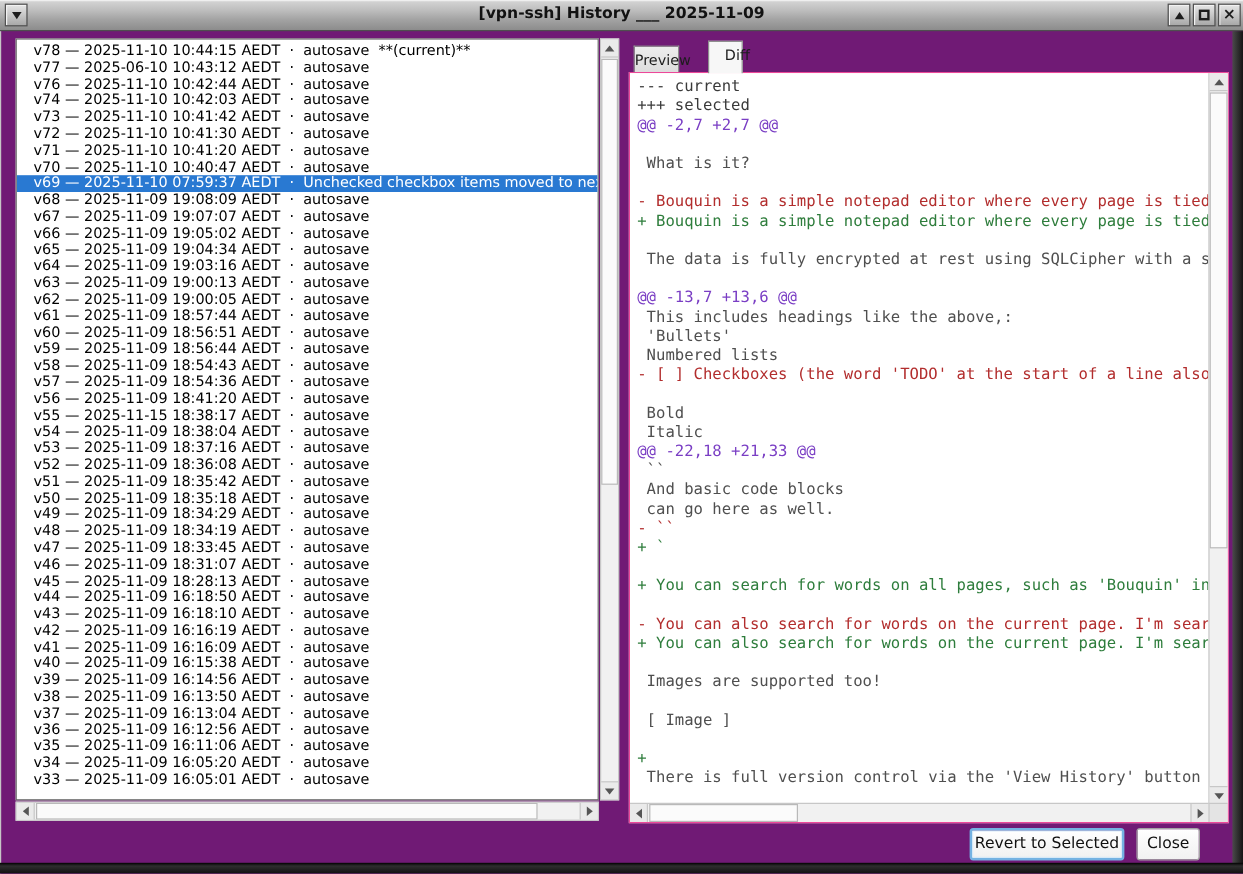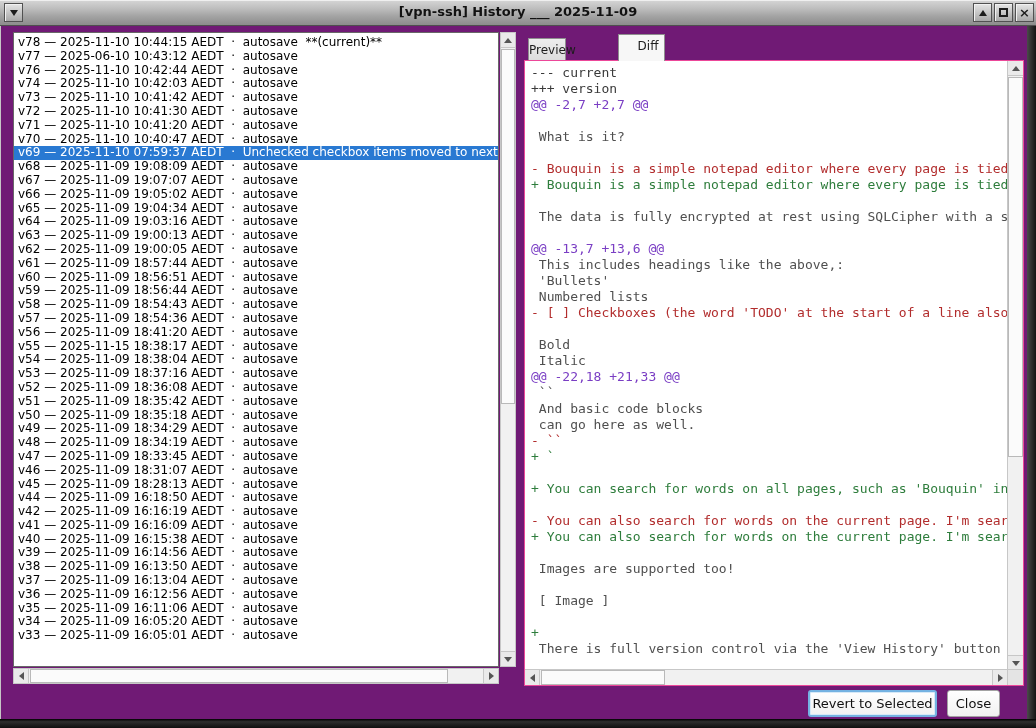--- a/index.html
+++ b/index.html
@@ -20,21 +20,21 @@
   .tb-max { right:23px; }
   .tb-close { right:2px; }
   .tri-down { width:0; height:0; border-left:4px solid transparent; border-right:4px solid transparent; border-top:6px solid #1d1d1d; }
   .tri-up   { width:0; height:0; border-left:4px solid transparent; border-right:4px solid transparent; border-bottom:6px solid #1d1d1d; }
   .sq { width:9px; height:9px; border:2px solid #1d1d1d; }
   .xg { font-size:13px; font-weight:bold; color:#1d1d1d; line-height:1; }
 
   
   .listbox { position:absolute; left:13px; top:32px; width:486px; height:635px; background:#fff; border:1px solid #686868; overflow:hidden; }
   .rows { padding-top:3px; }
-  .row { height:13.8px; line-height:13.8px; font-size:12px; color:#000; white-space:pre; overflow:hidden; padding-left:4px; }
+  .row { height:13.8px; line-height:13.8px; font-size:12px; color:#000; white-space:pre; overflow:hidden; padding-left:14px; }
   .row.selected { background:var(--selection,#2979d2); color:var(--selection_text,#fff); }
 
   
   .sb { position:absolute; background:#f1f1f1; border:1px solid #c7c7c7; }
   .sb-btn { position:absolute; background:#eaeaea; display:flex; align-items:center; justify-content:center; }
   .sb-v .sb-btn { left:0; right:0; height:15px; }
   .sb-v .sb-btn.up { top:0; border-bottom:1px solid #c7c7c7; }
   .sb-v .sb-btn.down { bottom:0; border-top:1px solid #c7c7c7; }
   .sb-h .sb-btn { top:0; bottom:0; width:15px; }
   .sb-h .sb-btn.left { left:0; border-right:1px solid #c7c7c7; }
@@ -48,21 +48,21 @@
   .sb-h .sb-thumb { top:0; bottom:0; }
 
   #list-vscroll { left:500px; top:32px; width:16px; height:635px; }
   #list-vscroll .sb-thumb { top:16px; height:355px; }
   #list-hscroll { left:13px; top:668px; width:486px; height:16px; }
   #list-hscroll .sb-thumb { left:16px; width:418px; }
 
   
   .tab { position:absolute; border:1px solid #8f8f8f; border-bottom:none; font-size:12px; color:#1c1c1c; text-align:center; padding-top:4px; }
   .tab.inactive { left:528px; top:38px; width:38px; height:23px; background:linear-gradient(#ededed,#dcdcdc); }
-  .tab.active { left:618px; top:34px; width:47px; height:27px; background:#f7f7f7; z-index:3;padding-left:13px; }
+  .tab.active { left:590px; top:34px; width:29px; height:27px; background:#f7f7f7; z-index:3;padding-left:13px; }
 
   .pane { position:absolute; left:524px; top:60px; width:500px; height:626px; background:#fff; border:1px solid #ec4899; z-index:2; }
   .diff-text { position:absolute; left:0; top:0; right:16px; bottom:16px; overflow:hidden; padding:4px 0 0 6px; background:#fff; }
   .dl { font-family:"DejaVu Sans Mono","Liberation Mono",monospace; font-size:13px; line-height:16px; min-height:16px; white-space:pre; color:var(--diff_ctx,#4f4f4f); }
   .dl.meta { color:var(--diff_meta,#3a3a3a); }
   .dl.hunk { color:var(--diff_hunk,#7a3ec4); }
   .dl.del  { color:var(--diff_del,#b22d2d); }
   .dl.add  { color:var(--diff_add,#2e7d3c); }
 
   #diff-vscroll { top:0; right:0; width:16px; height:609px; border-left:1px solid #c7c7c7; border-top:none; border-right:none; border-bottom:none; }
@@ -126,20 +126,21 @@
         <div class="row">v53 — 2025-11-09 18:37:16 AEDT  ·  autosave</div>
         <div class="row">v52 — 2025-11-09 18:36:08 AEDT  ·  autosave</div>
         <div class="row">v51 — 2025-11-09 18:35:42 AEDT  ·  autosave</div>
         <div class="row">v50 — 2025-11-09 18:35:18 AEDT  ·  autosave</div>
         <div class="row">v49 — 2025-11-09 18:34:29 AEDT  ·  autosave</div>
         <div class="row">v48 — 2025-11-09 18:34:19 AEDT  ·  autosave</div>
         <div class="row">v47 — 2025-11-09 18:33:45 AEDT  ·  autosave</div>
         <div class="row">v46 — 2025-11-09 18:31:07 AEDT  ·  autosave</div>
         <div class="row">v45 — 2025-11-09 18:28:13 AEDT  ·  autosave</div>
         <div class="row">v44 — 2025-11-09 16:18:50 AEDT  ·  autosave</div>
+        <div class="row">v43 — 2025-11-09 16:18:10 AEDT  ·  autosave</div>
         <div class="row">v42 — 2025-11-09 16:16:19 AEDT  ·  autosave</div>
         <div class="row">v41 — 2025-11-09 16:16:09 AEDT  ·  autosave</div>
         <div class="row">v40 — 2025-11-09 16:15:38 AEDT  ·  autosave</div>
         <div class="row">v39 — 2025-11-09 16:14:56 AEDT  ·  autosave</div>
         <div class="row">v38 — 2025-11-09 16:13:50 AEDT  ·  autosave</div>
         <div class="row">v37 — 2025-11-09 16:13:04 AEDT  ·  autosave</div>
         <div class="row">v36 — 2025-11-09 16:12:56 AEDT  ·  autosave</div>
         <div class="row">v35 — 2025-11-09 16:11:06 AEDT  ·  autosave</div>
         <div class="row">v34 — 2025-11-09 16:05:20 AEDT  ·  autosave</div>
         <div class="row">v33 — 2025-11-09 16:05:01 AEDT  ·  autosave</div>
@@ -166,21 +167,21 @@
       </div>
   </div>
 
   <div class="tab inactive">Preview</div>
   <div class="tab active">Diff</div>
 
   <div class="pane">
     <div class="diff-text">
       <div>
           <div class="dl meta">--- current</div>
-          <div class="dl meta">+++ version</div>
+          <div class="dl meta">+++ selected</div>
           <div class="dl hunk">@@ -2,7 +2,7 @@</div>
           <div class="dl blank"></div>
           <div class="dl ctx"> What is it?</div>
           <div class="dl blank"></div>
           <div class="dl del">- Bouquin is a simple notepad editor where every page is tied</div>
           <div class="dl add">+ Bouquin is a simple notepad editor where every page is tied</div>
           <div class="dl blank"></div>
           <div class="dl ctx"> The data is fully encrypted at rest using SQLCipher with a s</div>
           <div class="dl blank"></div>
           <div class="dl hunk">@@ -13,7 +13,6 @@</div>

